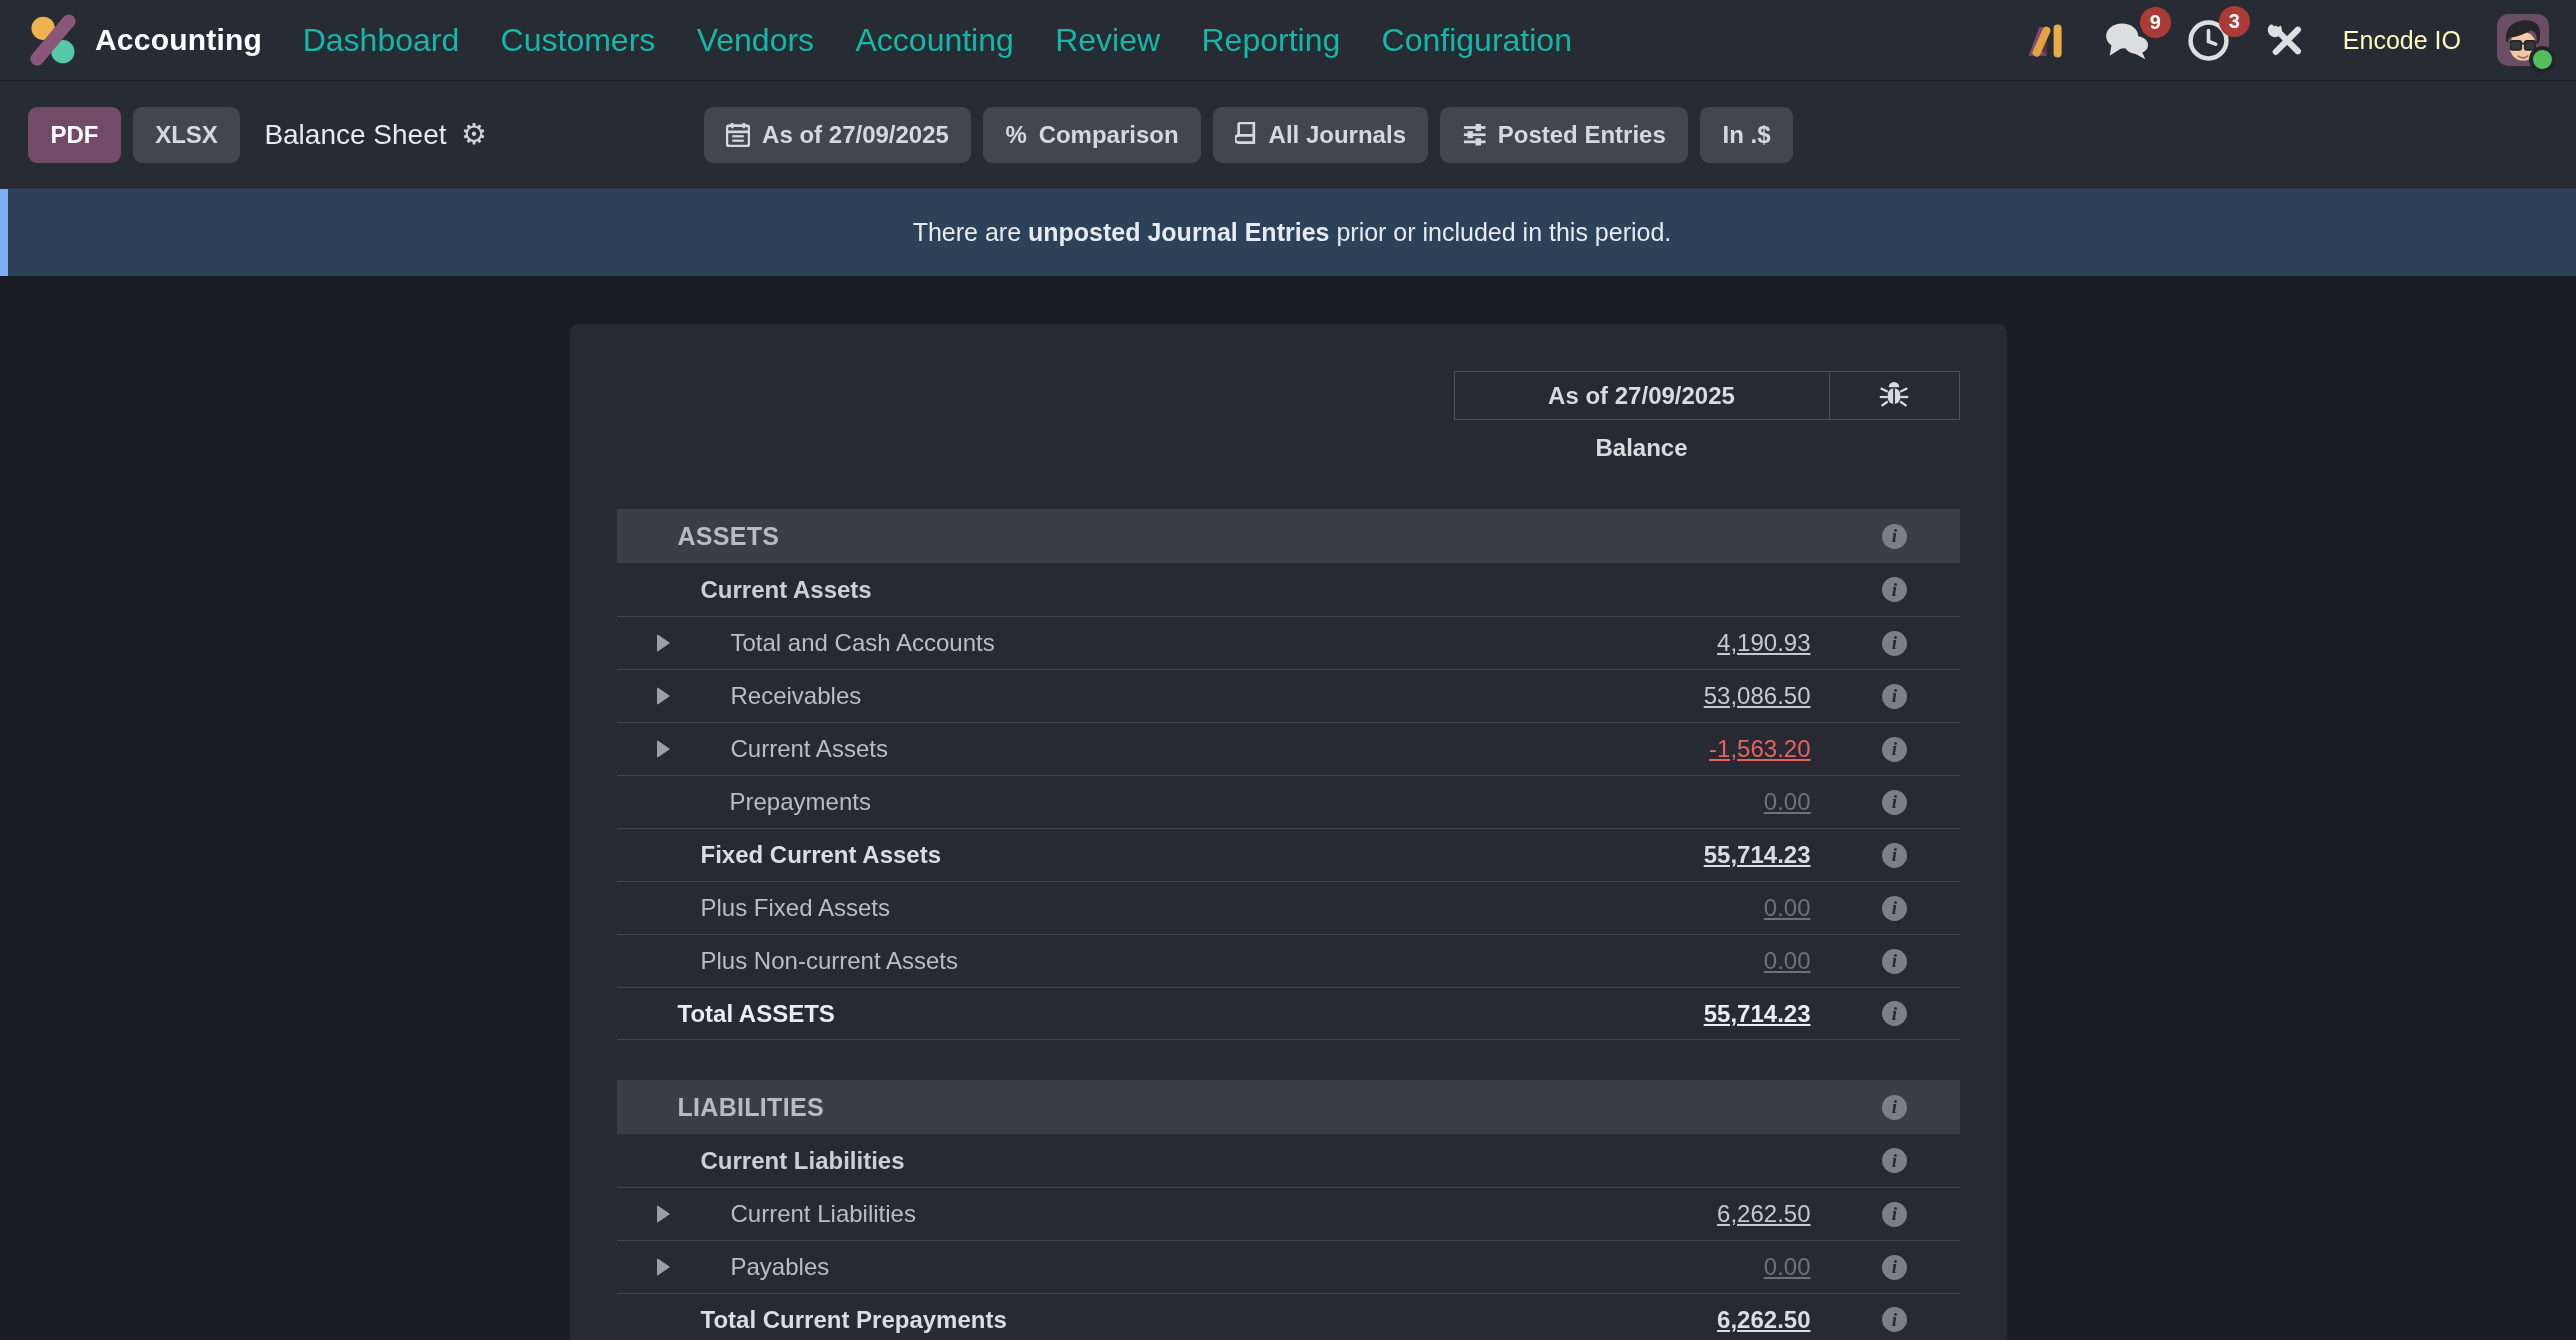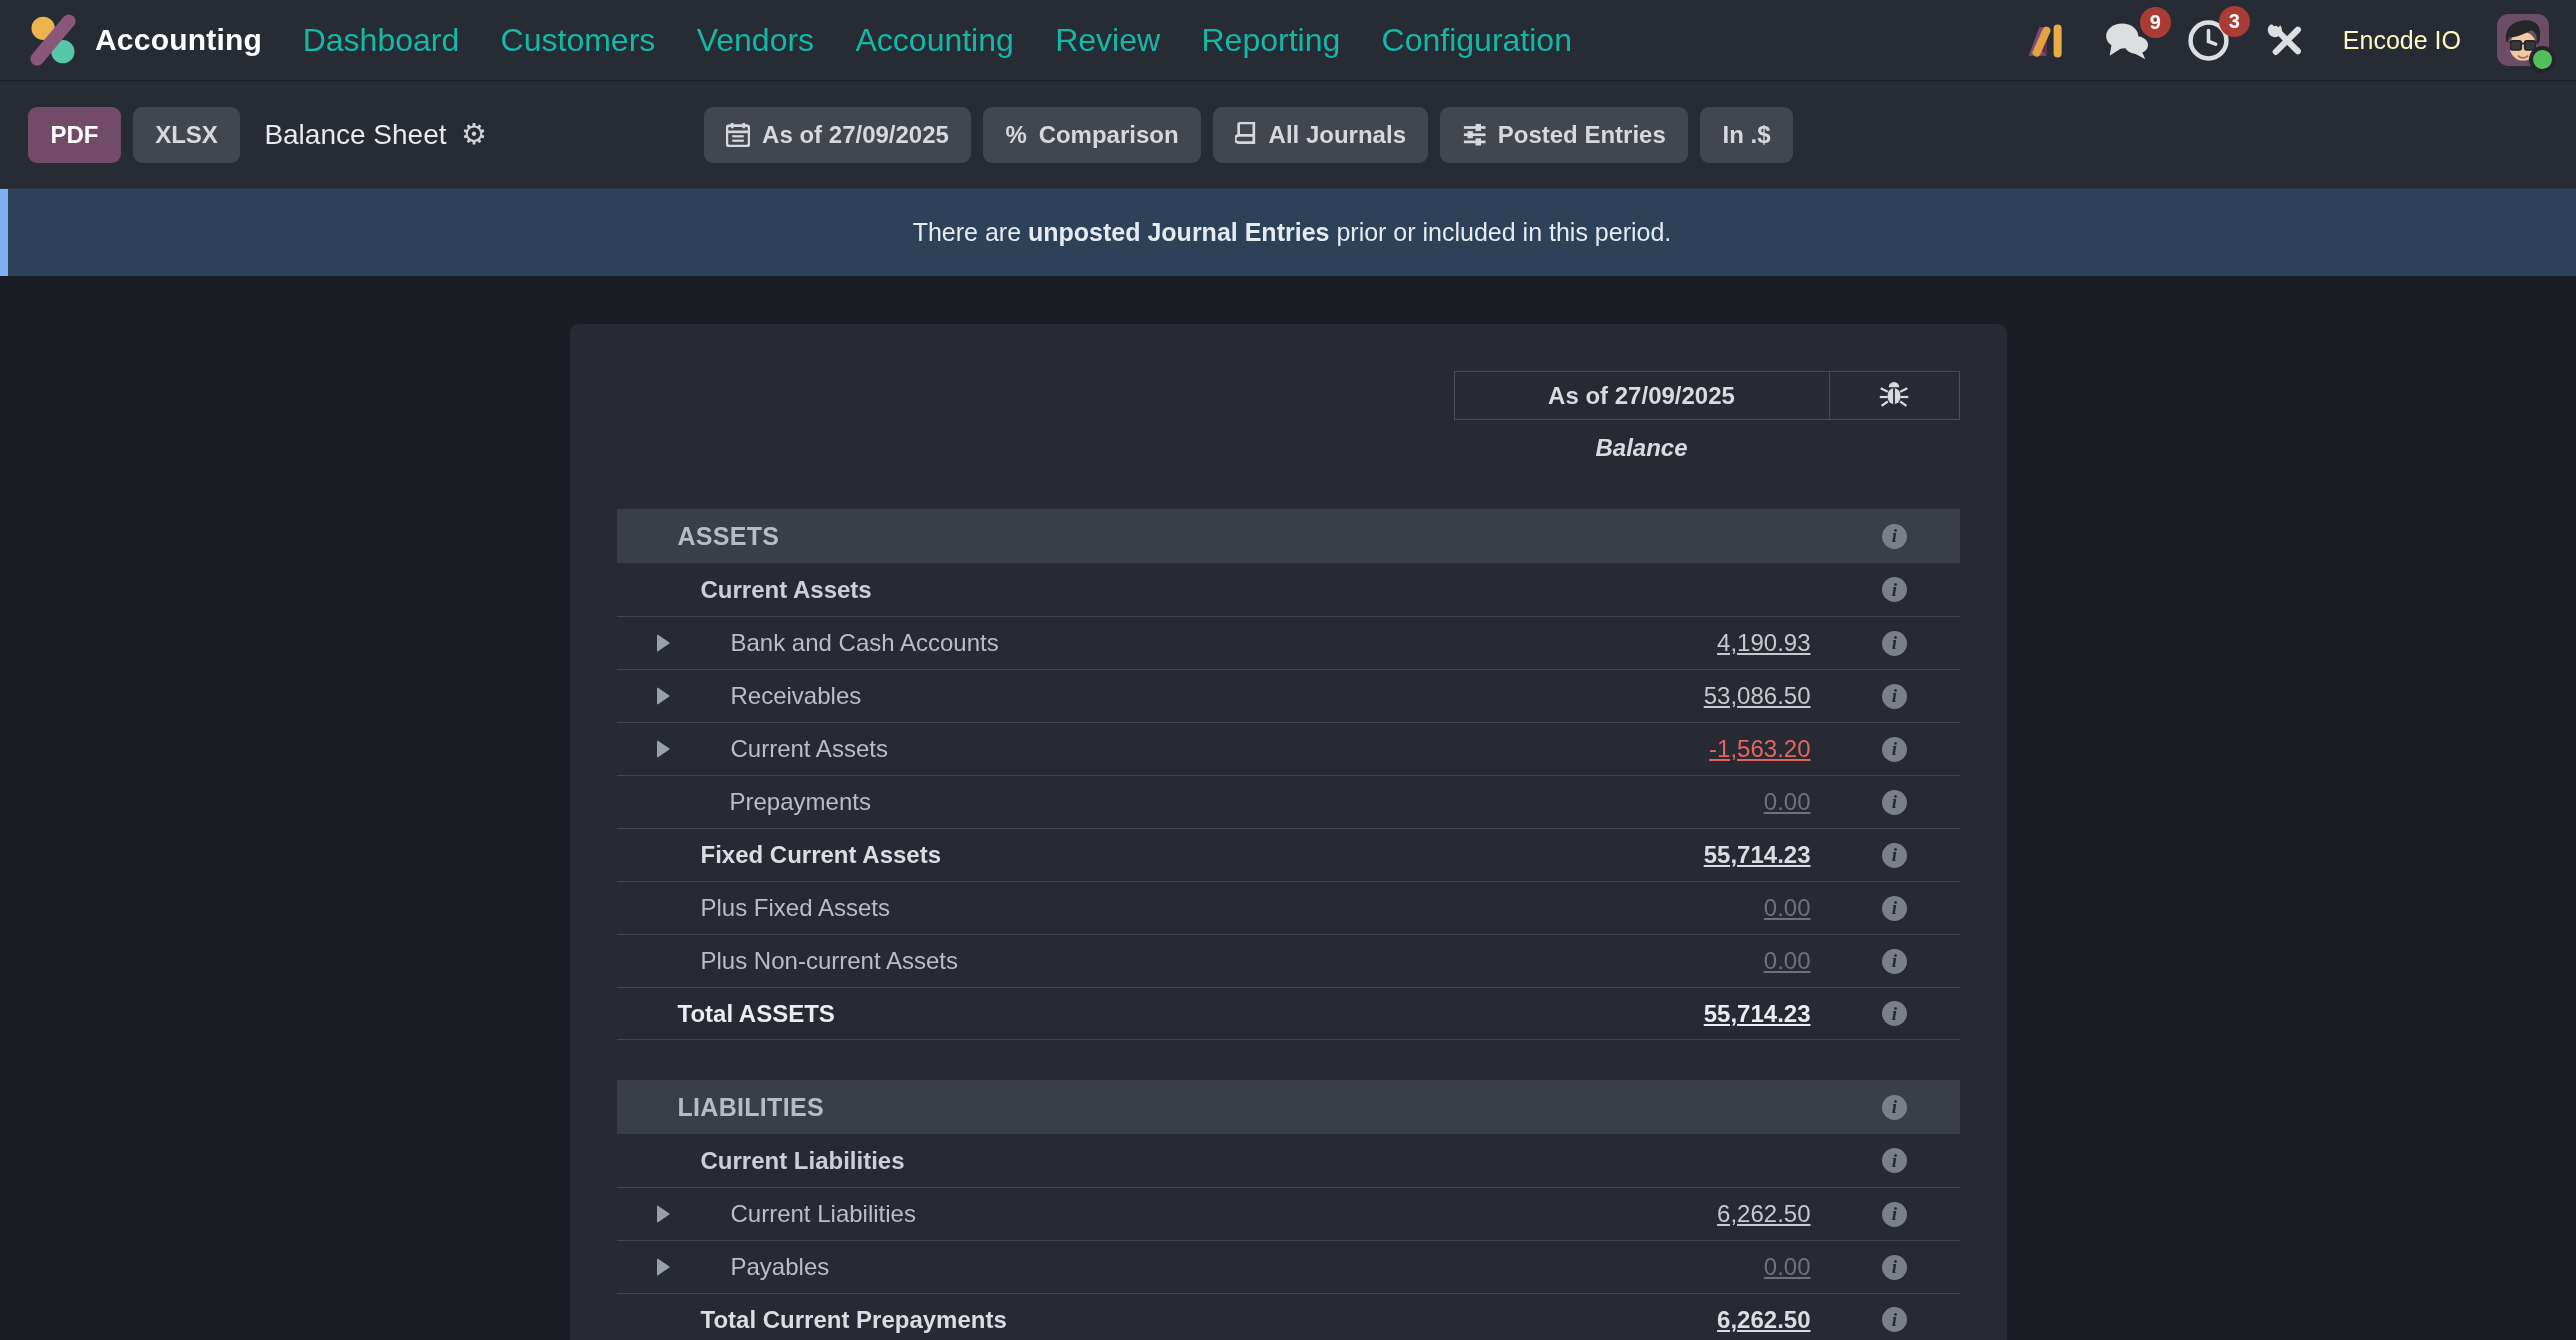--- a/index.html
+++ b/index.html
@@ -71,21 +71,21 @@
   .col-headers { display:flex; justify-content:flex-end; }
   .date-box {
     width:376px; height:49px; border:0.9px solid #4a4e58;
     display:flex; align-items:center; justify-content:center;
     color:#d9dbde; font-size:24px; font-weight:700;
   }
   .bug-box {
     width:130px; height:49px; border:0.9px solid #4a4e58; border-left:none;
     display:flex; align-items:center; justify-content:center; cursor:pointer;
   }
-  .subheader-row { display:flex; justify-content:flex-end; margin-top:14.4px;font-style:italic; }
+  .subheader-row { display:flex; justify-content:flex-end; margin-top:14.4px; }
   .subheader { width:376px; text-align:center; color:#d9dbde; font-size:24px; font-weight:700; }
   .subheader-spacer { width:130px; }
 
   .table { margin-top:47px; }
   .trow { display:flex; align-items:center; height:53px; }
   .trow.bt { border-top:0.9px solid rgba(255,255,255,0.13); }
   .trow.bb { border-bottom:0.9px solid rgba(255,255,255,0.13); }
   .trow.section { background:#3a3e48; height:54px; padding-left:61px; }
   .trow.section .label { color:#b7bbc2; font-weight:700; font-size:25px; letter-spacing:0.3px; }
   .trow.subsection { padding-left:84px; }
@@ -282,21 +282,21 @@
         <span class="value"></span>
         <span class="info-col">
             <span class="info-icon">i</span>
           </span>
       </div>
 
       <div class="trow lvl3c bt">
         <span class="caret-cell">
             <span class="caret"></span>
           </span>
-        <span class="label">Bank and Cash Accounts</span>
+        <span class="label">Total and Cash Accounts</span>
         <span class="value">4,190.93</span>
         <span class="info-col">
             <span class="info-icon">i</span>
           </span>
       </div>
 
       <div class="trow lvl3c bt">
         <span class="caret-cell">
             <span class="caret"></span>
           </span>

